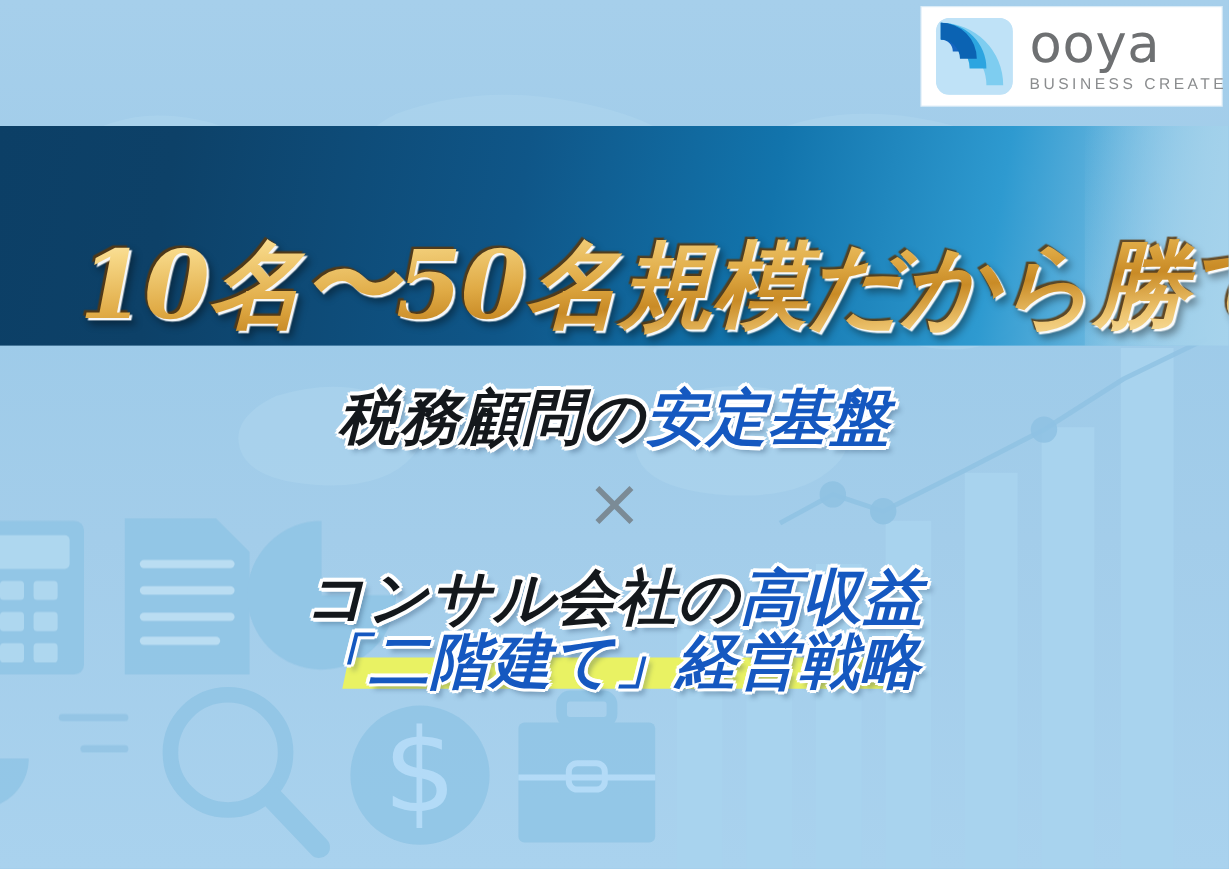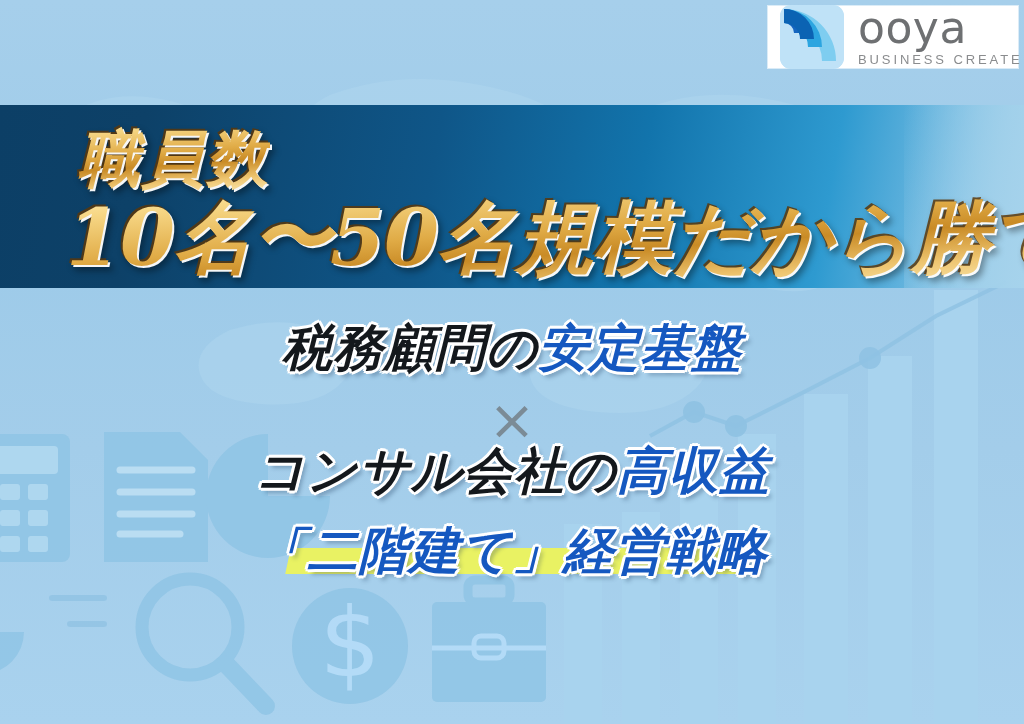--- a/index.html
+++ b/index.html
@@ -21,21 +21,21 @@
   .worldmap svg{width:100%;height:100%;display:block;}
 
   .chart-wm{right:0;bottom:0;left:auto;top:auto;width:470px;height:450px;opacity:1;}
   .chart-wm svg{width:100%;height:100%;display:block;}
 
   .icons-wm{left:0;bottom:0;top:auto;right:auto;width:640px;height:300px;}
   .icons-wm svg{width:100%;height:100%;display:block;}
 
   
   .logo-panel{
-    position:absolute;left:768px;top:6px;width:250px;height:62px;
+    position:absolute;left:768px;top:6px;width:250px;height:82px;
     background:#ffffff;display:flex;align-items:center;
     box-shadow:0 0 0 1px rgba(255,255,255,.6);
   }
   .logo-mark{
     width:64px;height:64px;margin-left:12px;flex:0 0 auto;
     border-radius:11px;overflow:hidden;position:relative;background:#bfe2f7;
   }
   .logo-mark svg{display:block;width:64px;height:64px;}
   .logo-text{margin-left:14px;display:flex;flex-direction:column;justify-content:center;}
   .logo-word{
@@ -78,21 +78,21 @@
     font-family:"DejaVu Sans","Liberation Sans",sans-serif;
     font-weight:700;font-style:italic;
   }
   .sub .k{color:#14181c;margin-top:32px;}
   .sub .b{color:#1558c0;text-align:center;}
   .sub-1{top:315px;font-size:50px;letter-spacing:1px;
     text-shadow:
       3px 0 0 #fff,-3px 0 0 #fff,0 3px 0 #fff,0 -3px 0 #fff,
       2.2px 2.2px 0 #fff,-2.2px 2.2px 0 #fff,2.2px -2.2px 0 #fff,-2.2px -2.2px 0 #fff,
       4px 5px 4px rgba(25,55,90,.35);}
-  .sub-2{top:438px;font-size:50px;letter-spacing:1px;
+  .sub-2{top:465px;font-size:50px;letter-spacing:1px;
     text-shadow:
       3px 0 0 #fff,-3px 0 0 #fff,0 3px 0 #fff,0 -3px 0 #fff,
       2.2px 2.2px 0 #fff,-2.2px 2.2px 0 #fff,2.2px -2.2px 0 #fff,-2.2px -2.2px 0 #fff,
       4px 5px 4px rgba(25,55,90,.35);}
   .sub-3{top:518px;font-size:50px;letter-spacing:1px;color:#1558c0;
     text-shadow:
       3px 0 0 #fff,-3px 0 0 #fff,0 3px 0 #fff,0 -3px 0 #fff,
       2.2px 2.2px 0 #fff,-2.2px 2.2px 0 #fff,2.2px -2.2px 0 #fff,-2.2px -2.2px 0 #fff,
       4px 5px 4px rgba(25,55,90,.35);}
 
@@ -208,21 +208,20 @@
           <line x1="432" y1="224" x2="546" y2="224" stroke="#b7defa" stroke-width="5"></line>
           <rect x="474" y="212" width="30" height="22" rx="7" fill="none" stroke="#b7defa" stroke-width="5"></rect>
         </g>
       </g>
     </svg>
   </div>
 
   <div class="band">
     <div class="band-inner"></div>
   </div>
-  <div class="gold gold-1">職員数</div>
   <div class="gold gold-2">10名〜50名規模だから勝てる!</div>
 
   <div class="sub sub-1">
     <span class="k">税務顧問の</span><span class="b">安定基盤</span>
   </div>
 
   <div class="mult">×</div>
 
   <div class="sub sub-2">
     <span class="k">コンサル会社の</span><span class="b">高収益</span>

